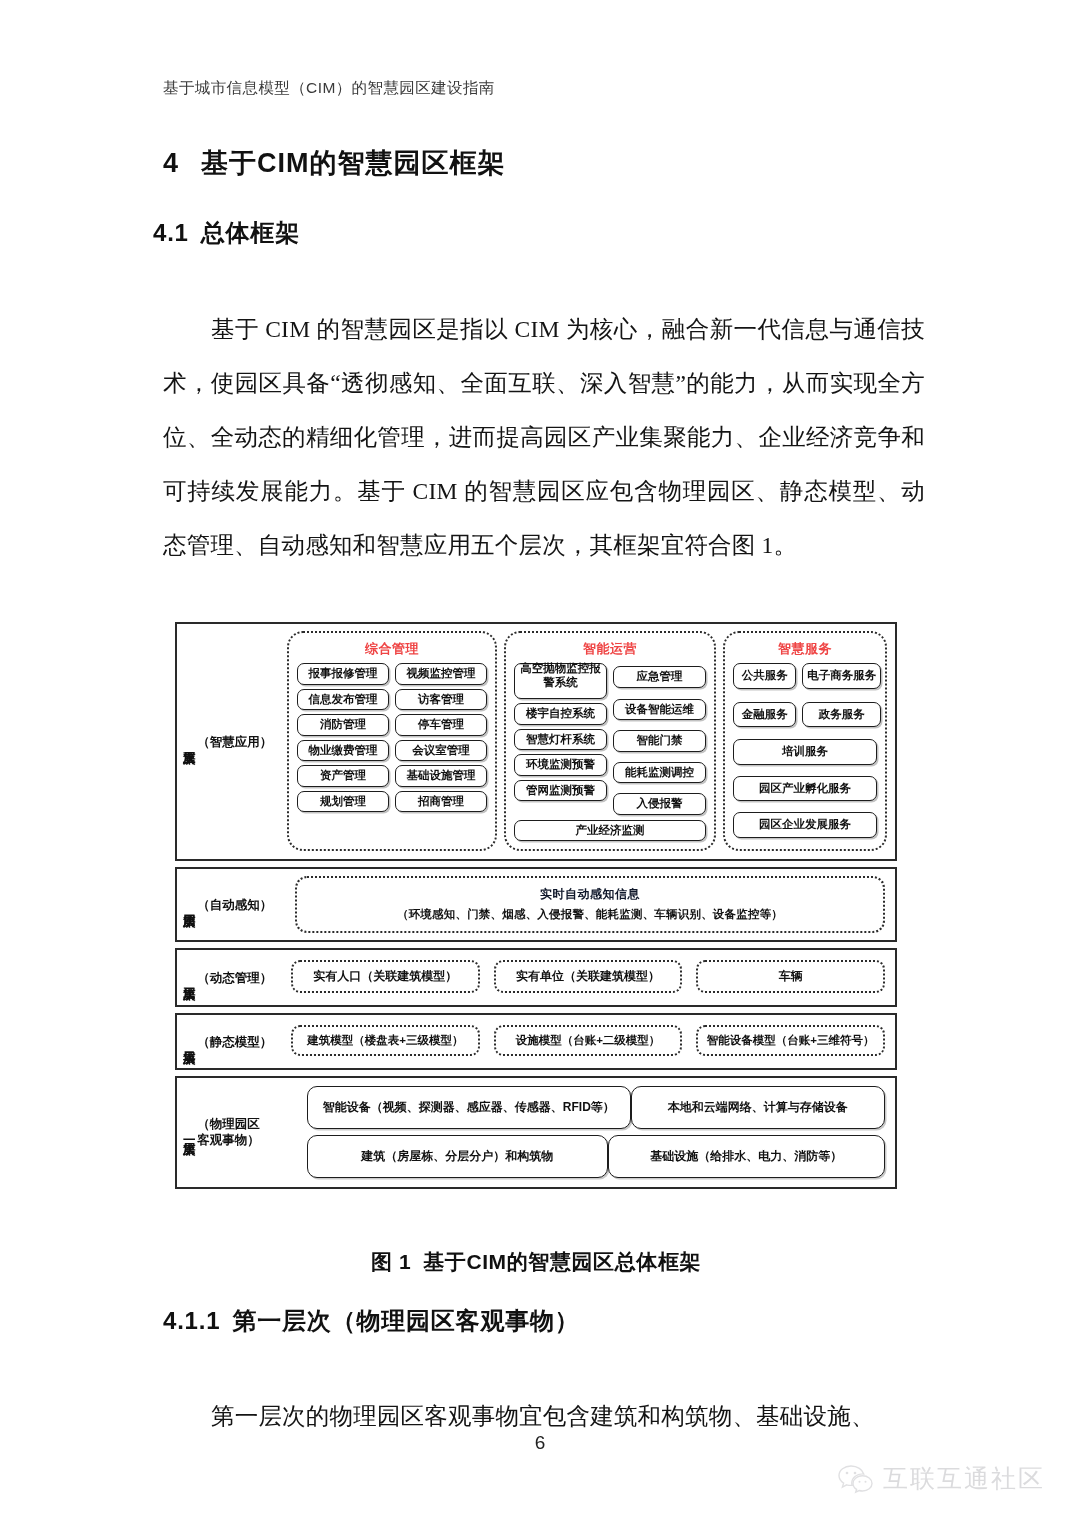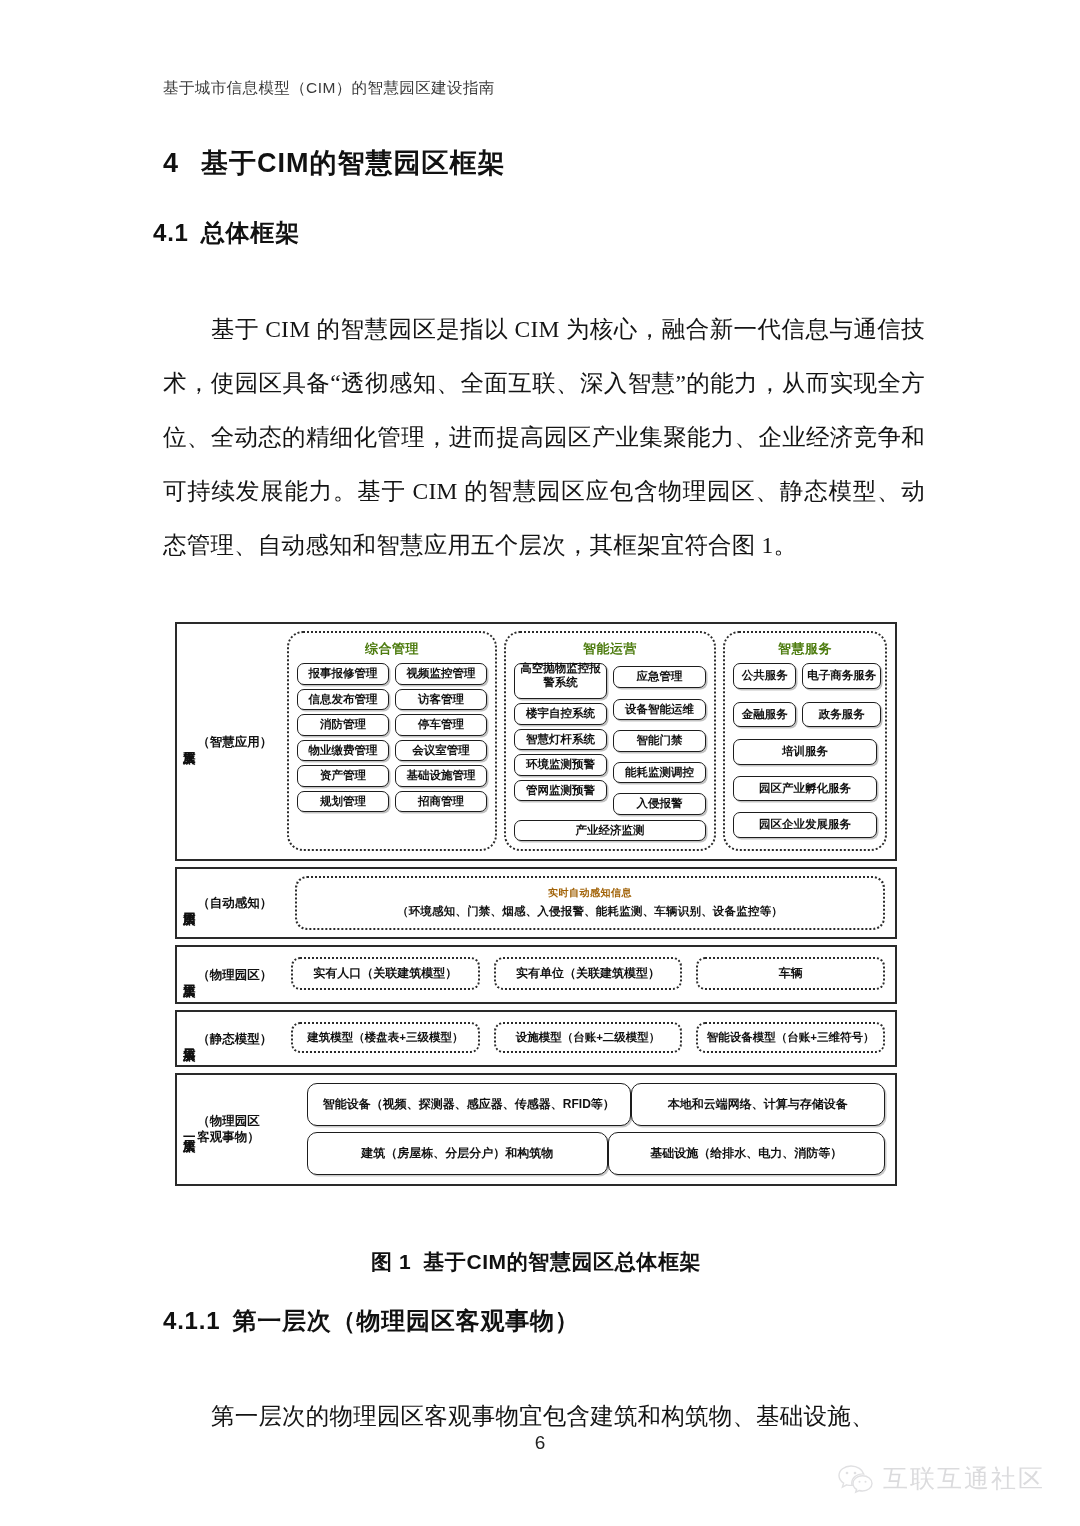--- a/index.html
+++ b/index.html
@@ -145,21 +145,21 @@
     border-radius: 16px;
     padding: 6px 8px 8px 8px;
     box-sizing: border-box;
     display: flex;
     flex-direction: column;
   }
   .group-title {
     text-align: center;
     font-size: 13px;
     font-weight: bold;
-    color: #4d7c0f;
+    color: #ef4444;
     margin: 1px 0 5px 0;
     letter-spacing: 0.5px;
     font-family: "Liberation Sans", sans-serif;
   }
   .group-cols {
     display: flex;
     gap: 6px;
   }
   .col {
     display: flex;
@@ -214,23 +214,23 @@
   #layer4 .layer-body { padding: 7px 10px; align-items: center; }
   .sense-box {
     flex: 1 1 auto;
     border: 2px dotted #2b2b2b;
     border-radius: 12px;
     padding: 8px 6px 9px 6px;
     text-align: center;
     box-sizing: border-box;
   }
   .sense-title {
-    font-size: 10px;
-    font-weight: bold;
-    color: #a16207;
+    font-size: 12px;
+    font-weight: bold;
+    color: #0f172a;
     letter-spacing: 0.5px;
     font-family: "Liberation Sans", sans-serif;
   }
   .sense-sub {
     font-size: 11.5px;
     font-weight: bold;
     color: #111;
     margin-top: 4px;
     letter-spacing: 0.2px;
     font-family: "Liberation Sans", sans-serif;
@@ -434,21 +434,21 @@
         <div class="sense-box">
           <div class="sense-title">实时自动感知信息</div>
           <div class="sense-sub">（环境感知、门禁、烟感、入侵报警、能耗监测、车辆识别、设备监控等）</div>
         </div>
       </div>
     </div>
 
     <div class="layer row-layer" id="layer3">
       <div class="layer-label">
         <span class="layer-ordinal">第三层次</span>
-        <span class="layer-name">（物理园区）</span>
+        <span class="layer-name">（动态管理）</span>
       </div>
       <div class="layer-body">
         <div class="chip-dotted">实有人口（关联建筑模型）</div>
         <div class="chip-dotted">实有单位（关联建筑模型）</div>
         <div class="chip-dotted">车辆</div>
       </div>
     </div>
 
     <div class="layer row-layer" id="layer2">
       <div class="layer-label">

